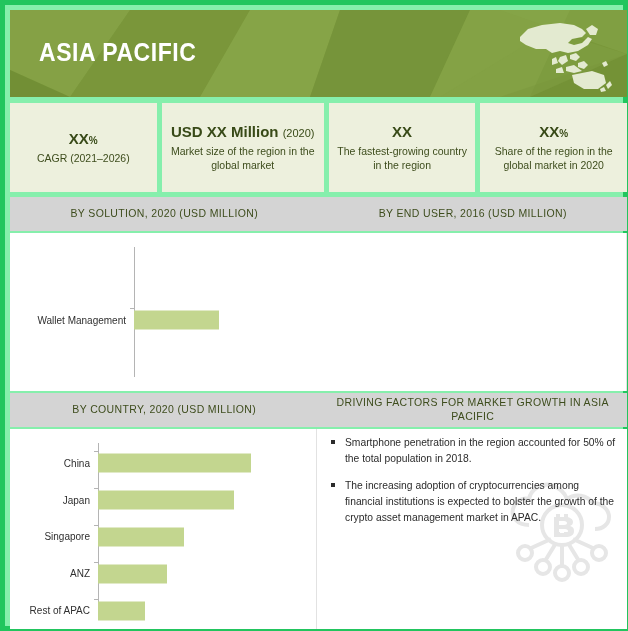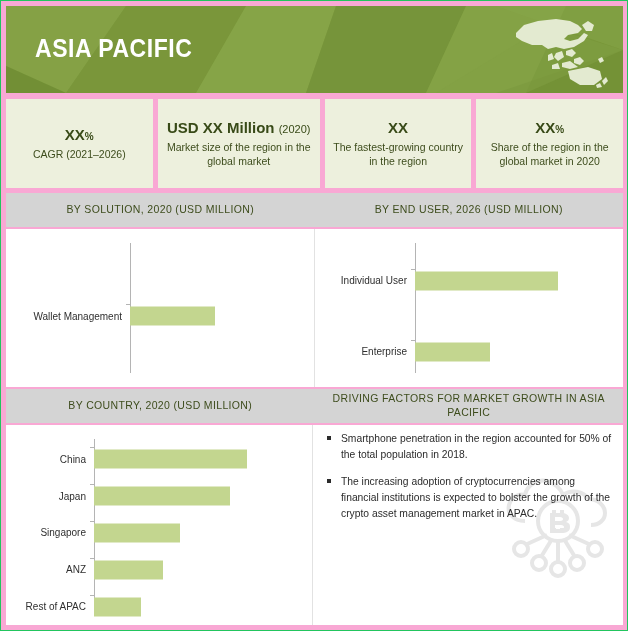--- a/index.html
+++ b/index.html
@@ -5,22 +5,22 @@
   * { box-sizing: border-box; margin: 0; padding: 0; }
   body {
     width: 628px; height: 631px;
     font-family: "Liberation Sans", sans-serif;
     background: #ffffff;
     overflow: hidden;
   }
   .page {
     position: relative;
     width: 628px; height: 631px;
-    border: 1px solid #22c55e;
-    background: #f9a8d4;
+    border: 5px solid #22c55e;
+    background: #86efac;
   }
 
   
   .header {
     position: absolute;
     left: 5px; top: 5px;
     width: 617px; height: 87px;
     background: #7d9b3e;
     overflow: hidden;
   }
@@ -249,61 +249,40 @@
 
     <div class="stat-card">
       <div class="stat-big"><span>XX</span><span class="suffix">%</span></div>
       <div class="stat-sub">Share of the region in the global market in 2020</div>
     </div>
 
   </div>
 
   <div class="barrow row1">
     <div class="sec-head">BY SOLUTION, 2020 (USD MILLION)</div>
-    <div class="sec-head">BY END USER, 2026 (USD MILLION)</div>
+    <div class="sec-head">BY END USER, 2016 (USD MILLION)</div>
   </div>
 
   <div class="panelrow r1">
 
     <div class="panel divider">
       <div class="chart">
         <div class="axis" style="left:114px;"></div>
         <div class="chart-rows">
           <div class="brow">
             <div class="blabel" style="width:114px;">Wallet Management</div>
             <div class="bwrap">
                 <div class="tick"></div>
                 <div class="bar" style="width:85px;"></div>
               </div>
           </div>
         </div>
       </div>
     </div>
 
-    <div class="panel">
-      <div class="chart">
-        <div class="axis" style="left:90px;"></div>
-        <div class="chart-rows">
-          <div class="brow">
-            <div class="blabel" style="width:90px;">Individual User</div>
-            <div class="bwrap">
-                <div class="tick"></div>
-                <div class="bar" style="width:143px;"></div>
-              </div>
-          </div>
-          <div class="brow">
-            <div class="blabel" style="width:90px;">Enterprise</div>
-            <div class="bwrap">
-                <div class="tick"></div>
-                <div class="bar" style="width:75px;"></div>
-              </div>
-          </div>
-        </div>
-      </div>
-    </div>
 
   </div>
 
   <div class="barrow row2">
     <div class="sec-head">BY COUNTRY, 2020 (USD MILLION)</div>
     <div class="sec-head">DRIVING FACTORS FOR MARKET GROWTH IN ASIA PACIFIC</div>
   </div>
 
   <div class="panelrow r2">
 

